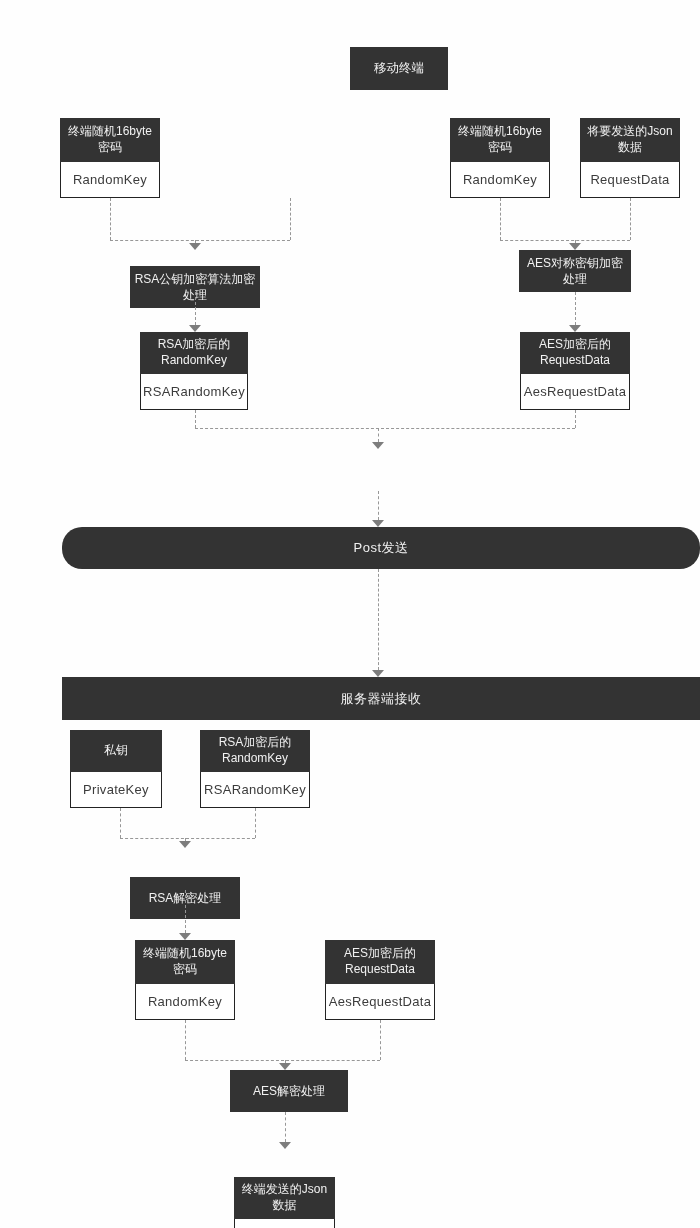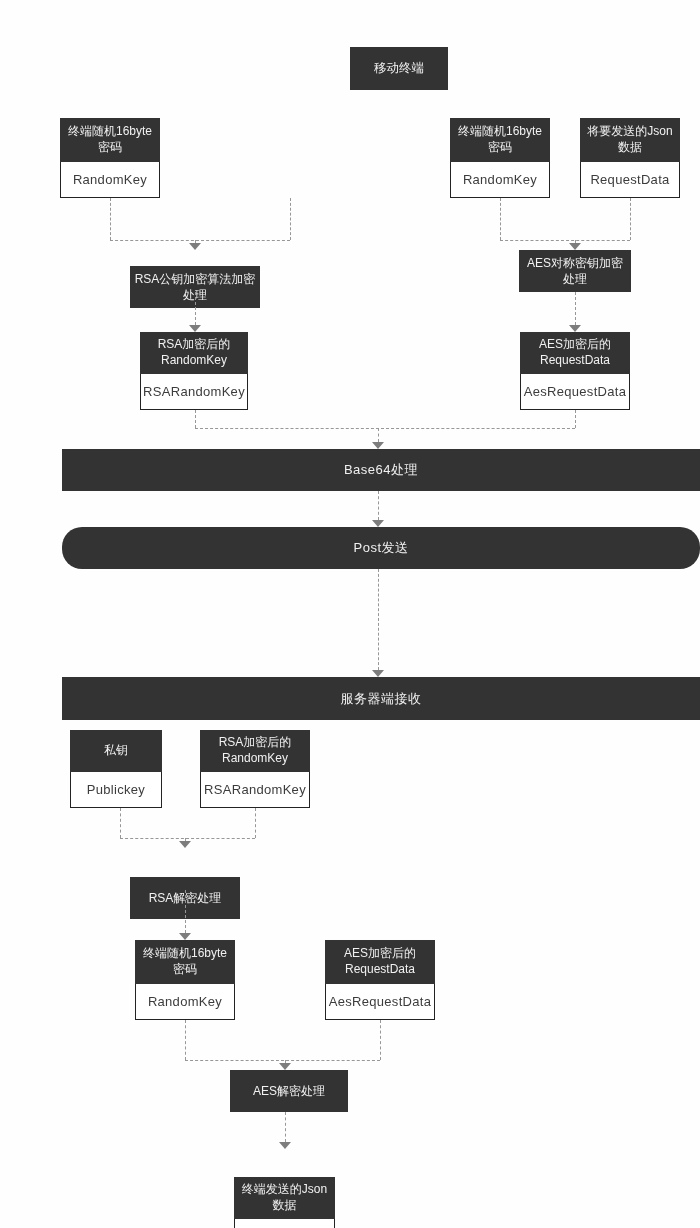--- a/index.html
+++ b/index.html
@@ -90,35 +90,34 @@
     <div class="head" style="height:42px;">AES加密后的RequestData</div>
     <div class="body" style="height:36px;">AesRequestData</div>
   </div>
 
   <div class="vln" style="left:195px;top:410px;height:18px;"></div>
   <div class="vln" style="left:575px;top:410px;height:18px;"></div>
   <div class="hln" style="left:195px;top:428px;width:380px;"></div>
   <div class="vln" style="left:378px;top:428px;height:14px;"></div>
   <div class="ah" style="left:372px;top:442px;"></div>
 
-  <div class="bar" style="top:449px;height:42px;">Base64处理</div>
 
   <div class="vln" style="left:378px;top:491px;height:29px;"></div>
   <div class="ah" style="left:372px;top:520px;"></div>
 
   <div class="bar" style="top:527px;height:42px;border-radius:20px;">Post发送</div>
 
   <div class="vln" style="left:378px;top:569px;height:101px;"></div>
   <div class="ah" style="left:372px;top:670px;"></div>
 
   <div class="bar" style="top:677px;height:43px;">服务器端接收</div>
 
   <div class="kbox" style="left:70px;top:730px;width:92px;">
     <div class="head" style="height:42px;">私钥</div>
-    <div class="body" style="height:36px;">Publickey</div>
+    <div class="body" style="height:36px;">PrivateKey</div>
   </div>
   <div class="kbox" style="left:200px;top:730px;width:110px;">
     <div class="head" style="height:42px;">RSA加密后的RandomKey</div>
     <div class="body" style="height:36px;">RSARandomKey</div>
   </div>
 
   <div class="vln" style="left:120px;top:808px;height:30px;"></div>
   <div class="vln" style="left:255px;top:808px;height:30px;"></div>
   <div class="hln" style="left:120px;top:838px;width:135px;"></div>
   <div class="vln" style="left:185px;top:838px;height:4px;"></div>

